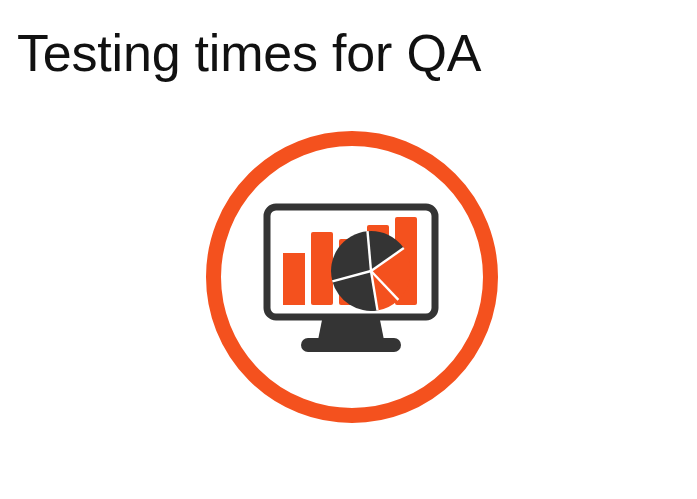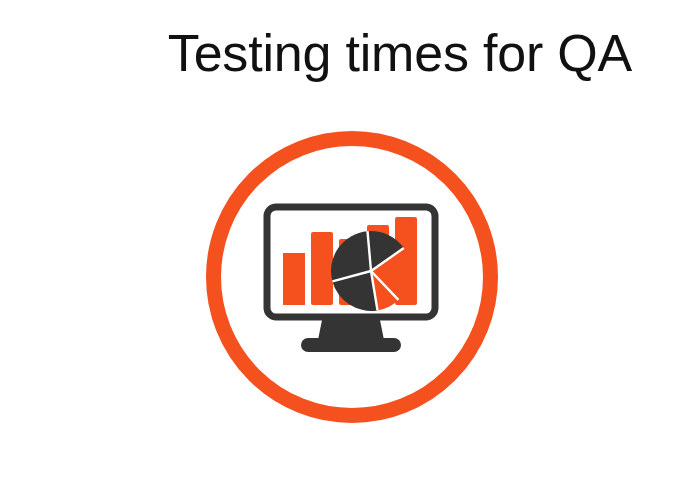--- a/index.html
+++ b/index.html
@@ -17,28 +17,29 @@
     position: relative;
     width: 697px;
     height: 499px;
     background: #ffffff;
   }
   .title {
     position: absolute;
     left: 0;
     top: 22px;
     width: 632px;
-    text-align: right;
+    text-align: left;
     font-family: "Liberation Sans", sans-serif;
     font-size: 52px;
     font-weight: 400;
     line-height: 62px;
     letter-spacing: -0.2px;
     color: #111111;
     white-space: nowrap;
+    padding-left: 17px;
   }
   .icon-wrap {
     position: absolute;
     left: 206px;
     top: 131px;
     width: 292px;
     height: 292px;
   }
   .icon-svg {
     display: block;

